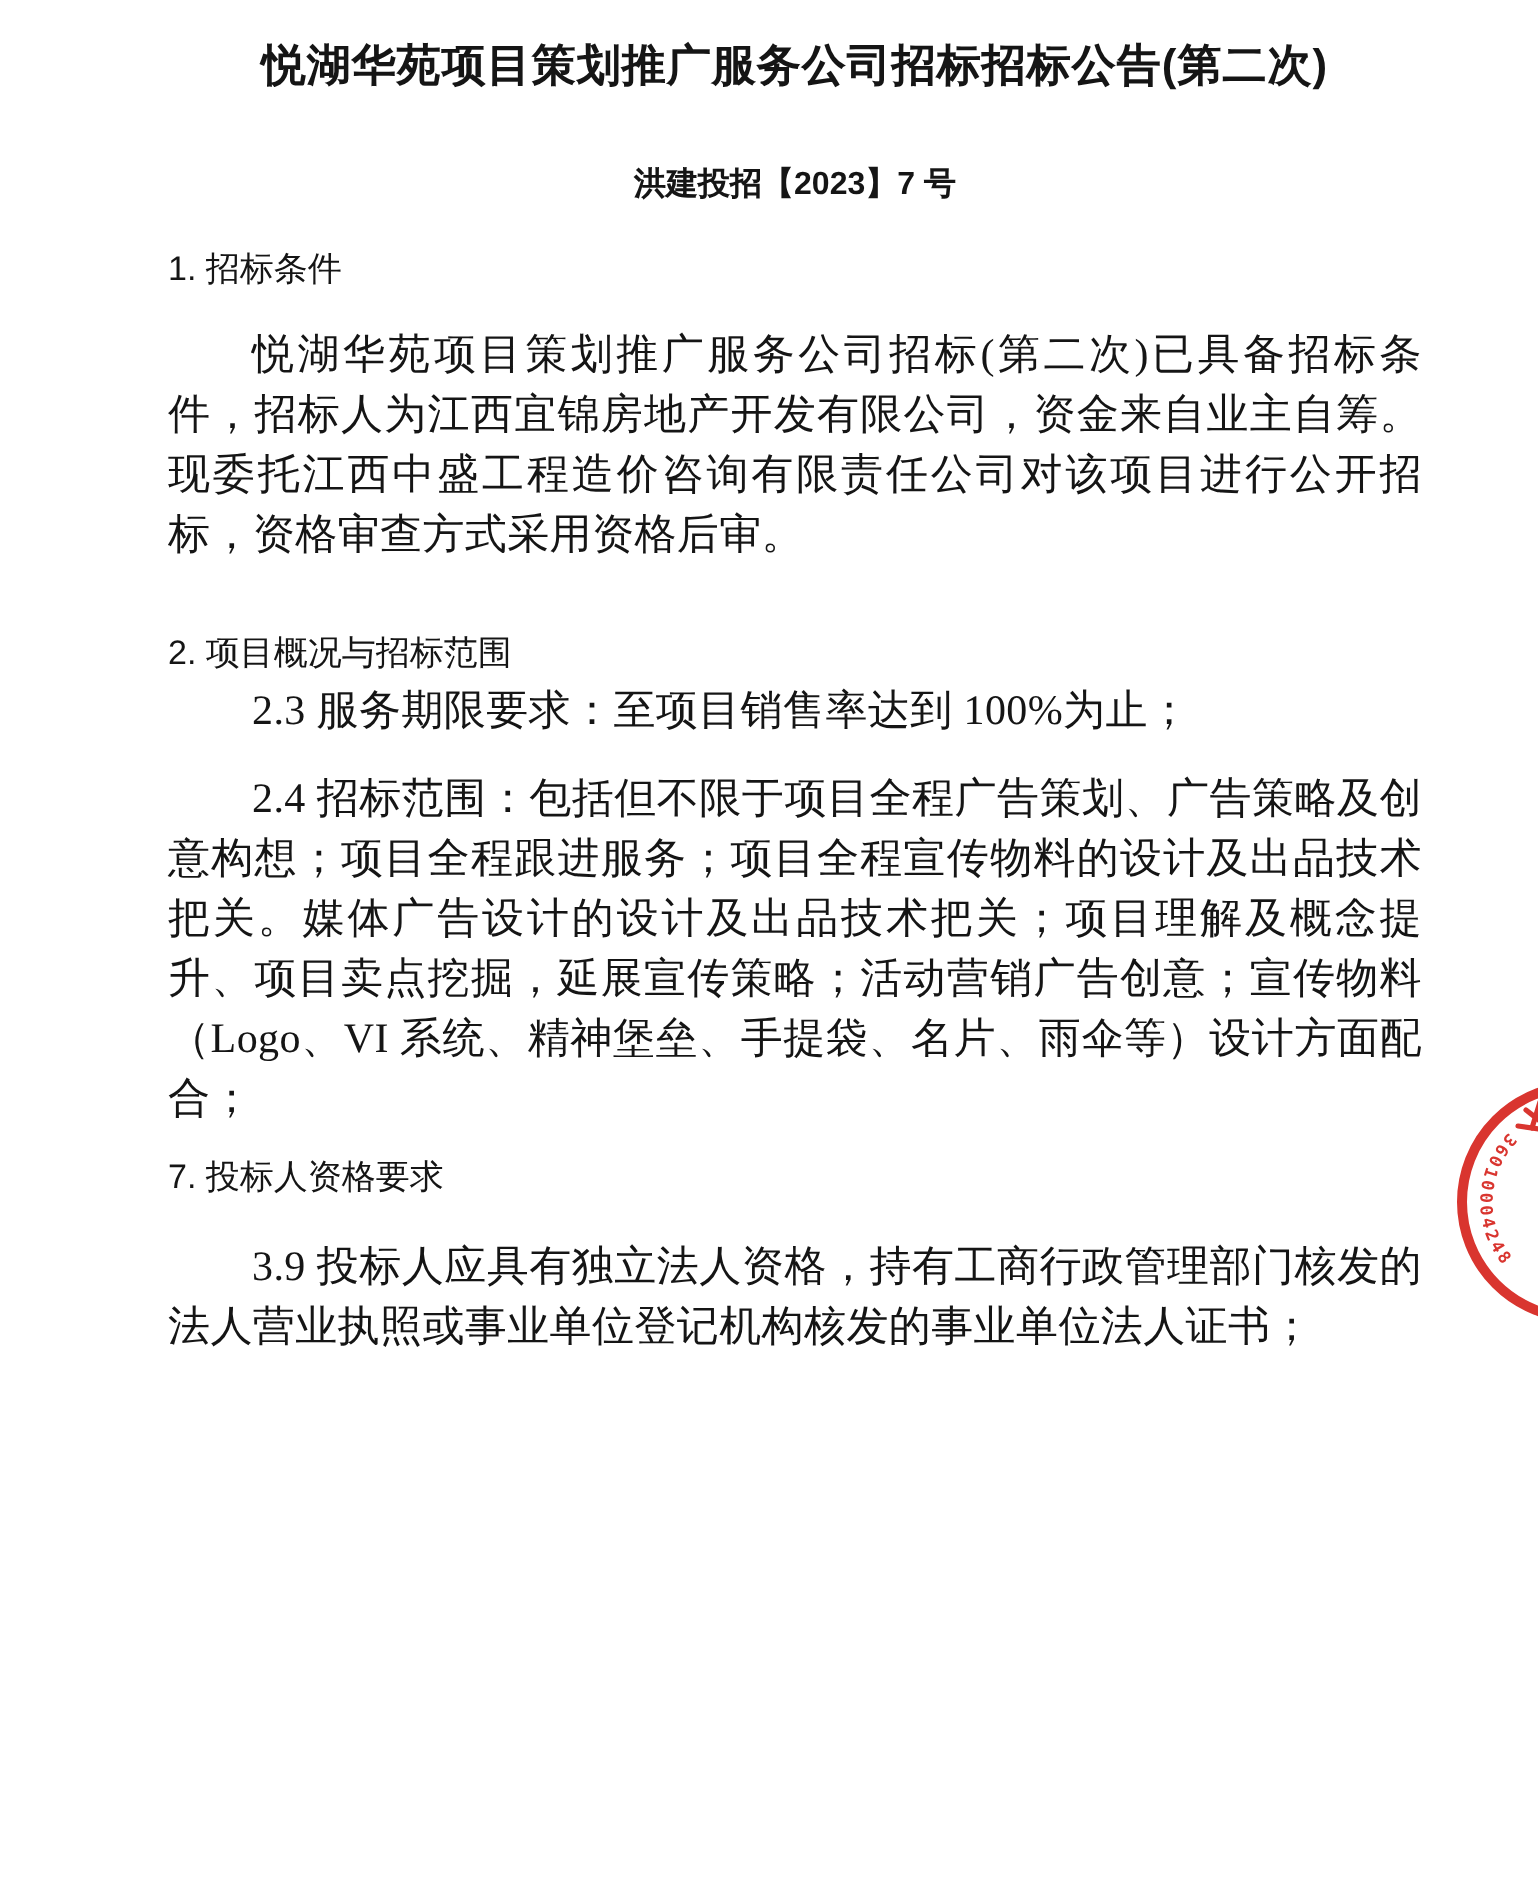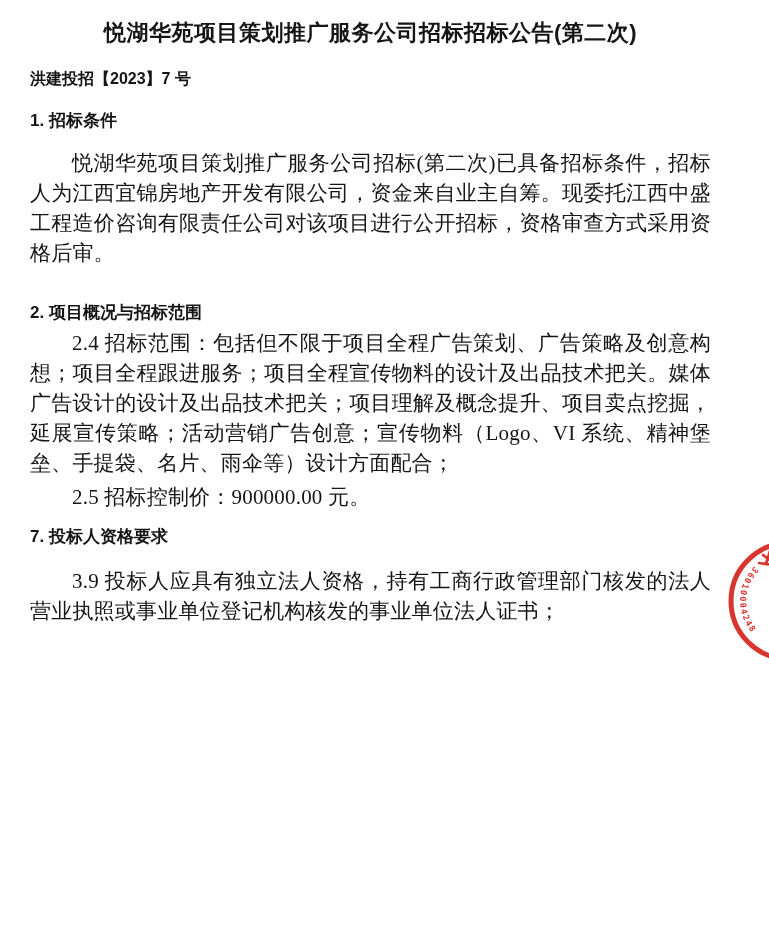--- a/index.html
+++ b/index.html
@@ -7,60 +7,61 @@
     position: relative;
     width: 769px;
     height: 948px;
     margin: 0 auto;
     background: #ffffff;
     overflow: hidden;
     color: #151515;
     font-family: "Liberation Serif", "DejaVu Serif", serif;
   }
   .content {
-    padding: 18px 58px 0 30px;
+    padding: 18px 58px 0 84px;
   }
   .doc-title {
     margin: 0;
     font-family: "Liberation Sans", "DejaVu Sans", sans-serif;
     font-weight: bold;
     font-size: 22px;
     line-height: 30px;
     text-align: center;
     letter-spacing: 0.5px;
   }
   .doc-number {
-    margin-top: 18px;
+    margin-top: 32px;
     font-size: 16px;
     font-weight: bold;
     line-height: 26px;
+    text-align: center;
     font-family: "Liberation Sans", "DejaVu Sans", sans-serif;
   }
   .sec-heading {
     margin: 0;
     font-family: "Liberation Sans", "DejaVu Sans", sans-serif;
-    font-weight: bold;
+    font-weight: normal;
     font-size: 17px;
     line-height: 26px;
   }
   .sec-heading.h1 { margin-top: 16px; }
   .sec-heading.h2 { margin-top: 32px; }
   .sec-heading.h3 { margin-top: 12px; }
   p.body {
     margin: 0;
     font-size: 21px;
     line-height: 30px;
     text-indent: 2em;
     text-align: justify;
     letter-spacing: 0.2px;
   }
   p.body.mt14 { margin-top: 14px; }
   p.body.mt6  { margin-top: 6px; }
   p.body.mt0  { margin-top: 0; }
-  p.body.mt2  { margin-top: 2px; }
+  p.body.mt2  { margin-top: 14px; }
   p.body.mt4  { margin-top: 4px; }
   p.body.mt16 { margin-top: 16px; }
   .seal {
     position: absolute;
     top: 534px;
     left: 722px;
     width: 140px;
     height: 140px;
     pointer-events: none;
   }
@@ -79,22 +80,22 @@
   <div class="content">
 
     <h1 class="doc-title">悦湖华苑项目策划推广服务公司招标招标公告(第二次)</h1>
 
     <div class="doc-number">洪建投招【2023】7 号</div>
 
     <h2 class="sec-heading h1">1. 招标条件</h2>
     <p class="body mt14">悦湖华苑项目策划推广服务公司招标(第二次)已具备招标条件，招标人为江西宜锦房地产开发有限公司，资金来自业主自筹。现委托江西中盛工程造价咨询有限责任公司对该项目进行公开招标，资格审查方式采用资格后审。</p>
 
     <h2 class="sec-heading h2">2. 项目概况与招标范围</h2>
+    <p class="body mt0">2.3 服务期限要求：至项目销售率达到 100%为止；</p>
     <p class="body mt2">2.4 招标范围：包括但不限于项目全程广告策划、广告策略及创意构想；项目全程跟进服务；项目全程宣传物料的设计及出品技术把关。媒体广告设计的设计及出品技术把关；项目理解及概念提升、项目卖点挖掘，延展宣传策略；活动营销广告创意；宣传物料（Logo、VI 系统、精神堡垒、手提袋、名片、雨伞等）设计方面配合；</p>
-    <p class="body mt4">2.5 招标控制价：900000.00 元。</p>
 
     <h2 class="sec-heading h3">7. 投标人资格要求</h2>
     <p class="body mt16">3.9 投标人应具有独立法人资格，持有工商行政管理部门核发的法人营业执照或事业单位登记机构核发的事业单位法人证书；</p>
 
   </div>
 
   <div class="seal">
     <svg width="140" height="140" viewBox="0 0 140 140">
       <defs>
         <path id="seal-text-arc" d="M 32.4 32.4 A 49 49 0 0 0 32.4 101.6" fill="none"></path>

